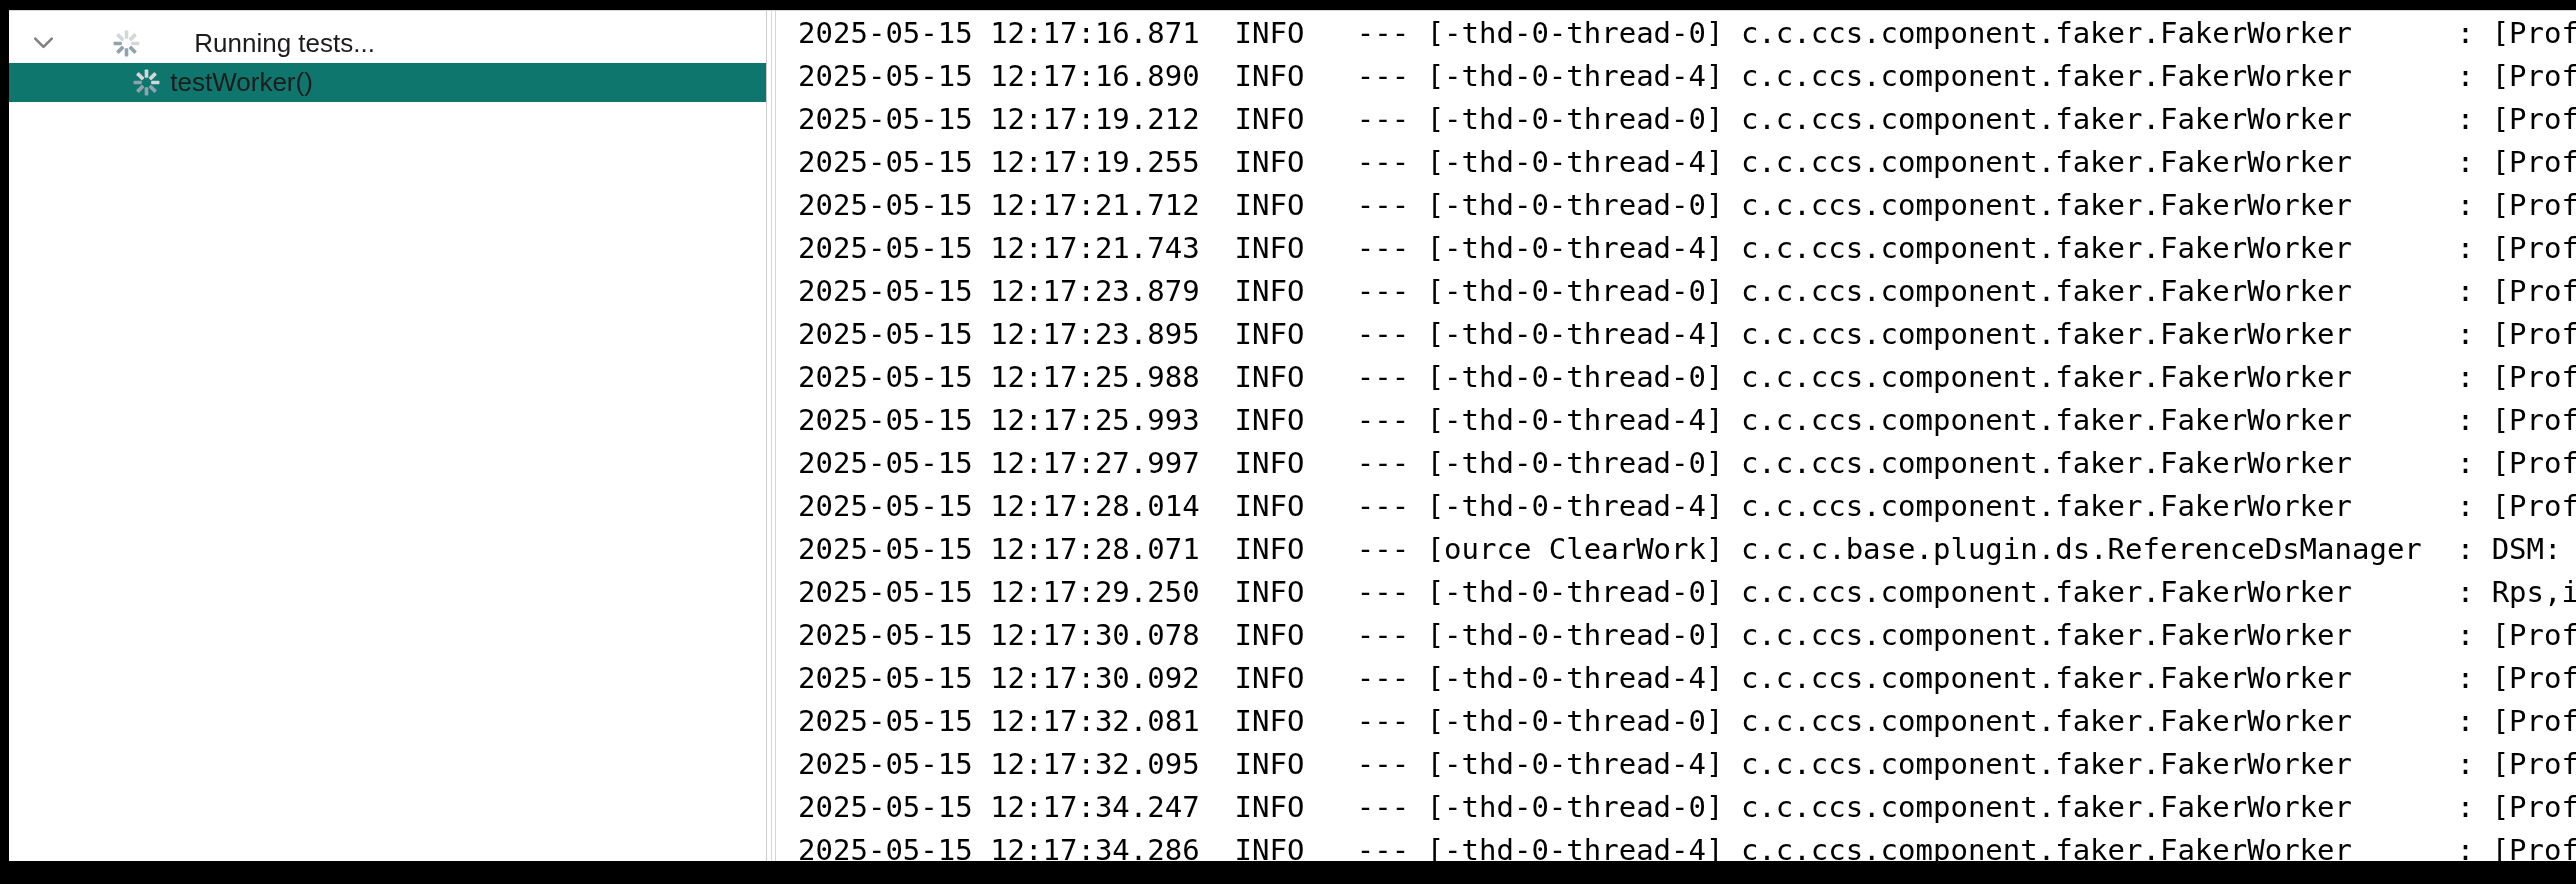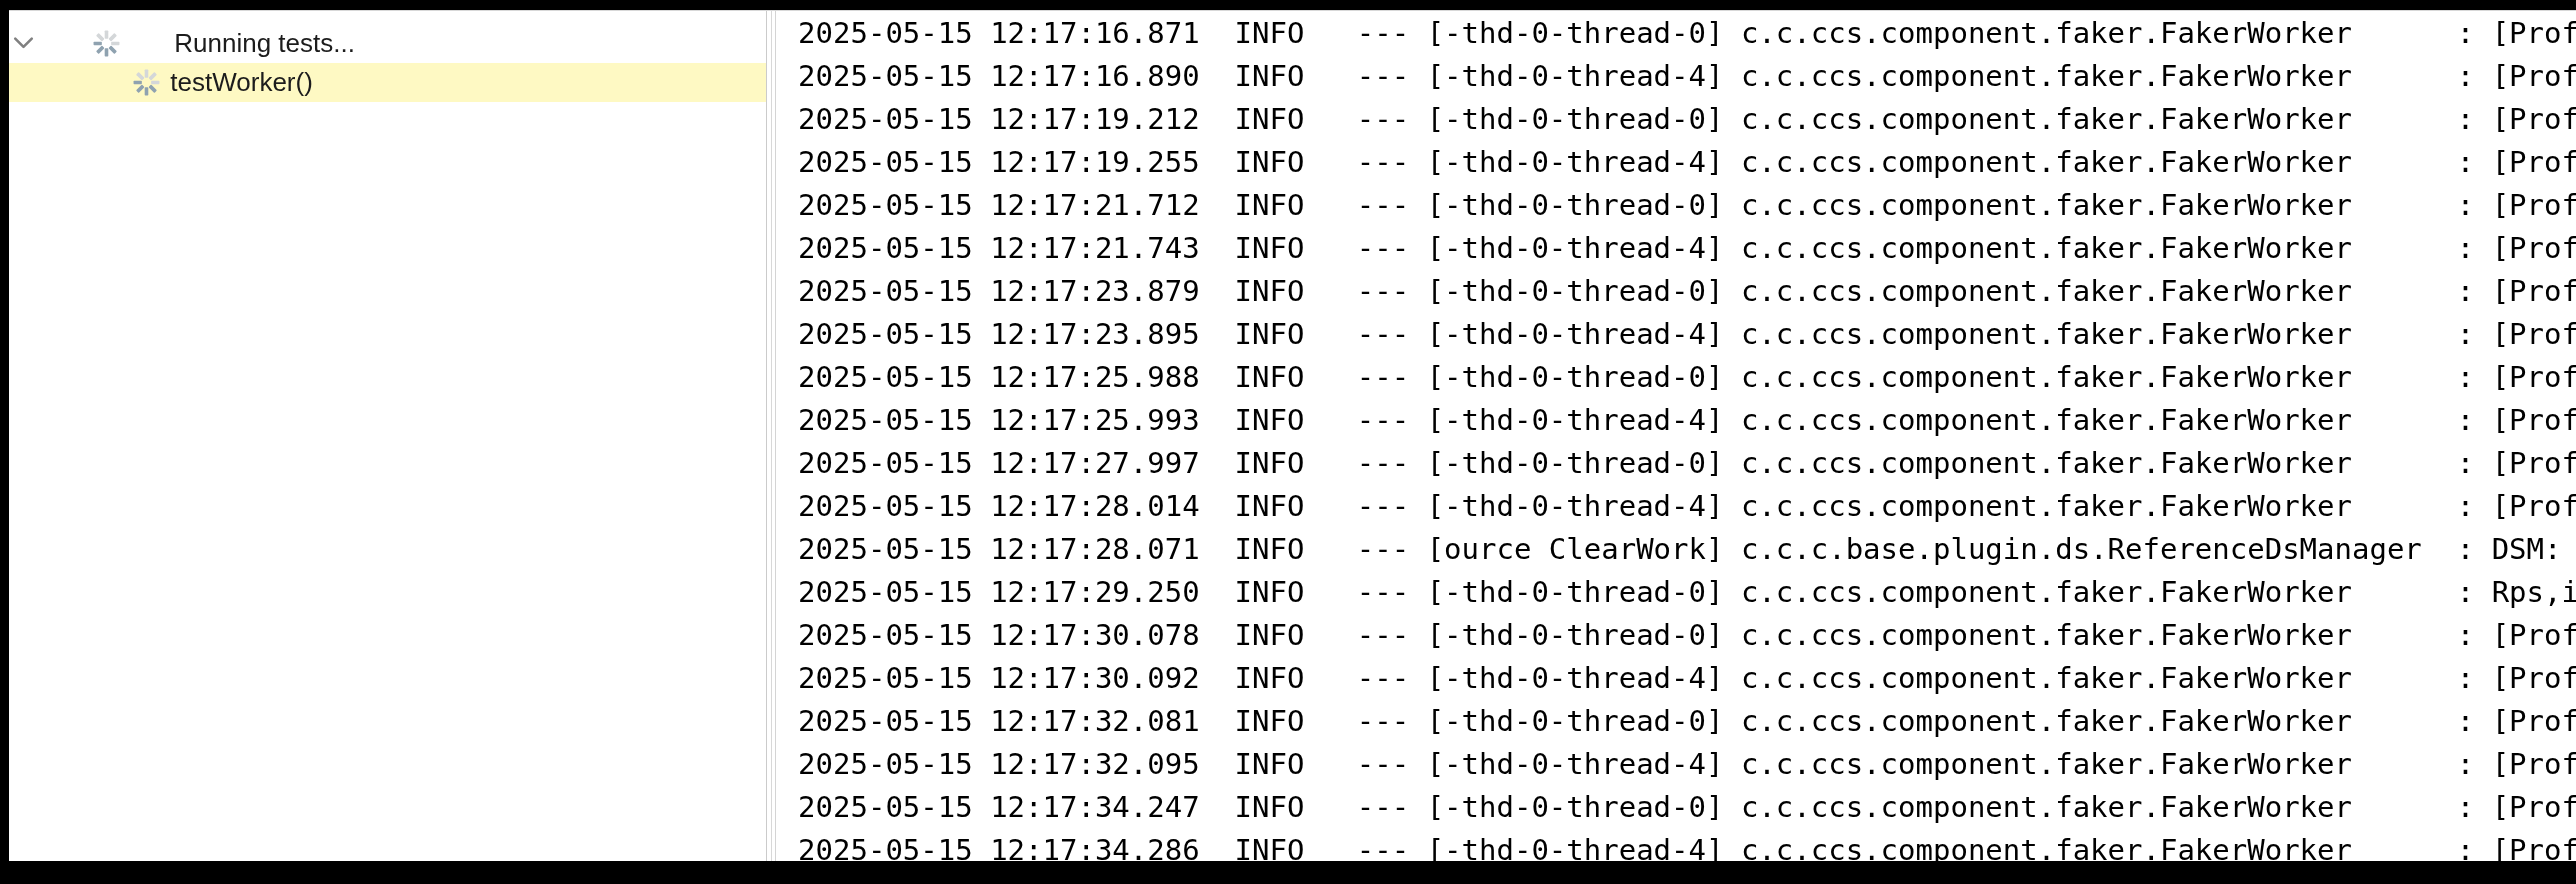--- a/index.html
+++ b/index.html
@@ -40,21 +40,21 @@
     display: flex;
     align-items: center;
     font-size: 26px;
     color: #1c1c1c;
     letter-spacing: 0px;
     white-space: nowrap;
     box-sizing: border-box;
     cursor: default;
   }
   .tree-row.selected {
-    background: #fef9c3;
+    background: #0f766e;
   }
   .chevron-box {
     width: 36px;
     flex: 0 0 auto;
     display: flex;
     align-items: center;
     justify-content: flex-start;
   }
   .spinner-box {
     width: 37px;
@@ -96,21 +96,21 @@
     line-height: 43px;
     color: #000000;
     white-space: pre;
   }
 </style>
 </head>
 <body>
 
 <div id="window">
   <div id="tree-panel">
-      <div class="tree-row" style="padding-left: 3px; gap: 44px;">
+      <div class="tree-row" style="padding-left: 23px; gap: 44px;">
         <span class="chevron-box">
           <svg width="23" height="15.5" viewBox="0 0 44 30">
             <path d="M6 7 L22 23 L38 7" fill="none" stroke="#808080" stroke-width="5" stroke-linecap="round" stroke-linejoin="round"></path>
           </svg>
         </span>
         <span class="spinner-box">
           <svg width="29" height="29" viewBox="0 0 56 56">
             <rect x="24.5" y="3" width="7" height="16" rx="1.5" fill="#d4d7d9" transform="rotate(0 28 28)"></rect>
             <rect x="24.5" y="3" width="7" height="16" rx="1.5" fill="#d4d7d9" transform="rotate(45 28 28)"></rect>
             <rect x="24.5" y="3" width="7" height="16" rx="1.5" fill="#d4d7d9" transform="rotate(90 28 28)"></rect>

